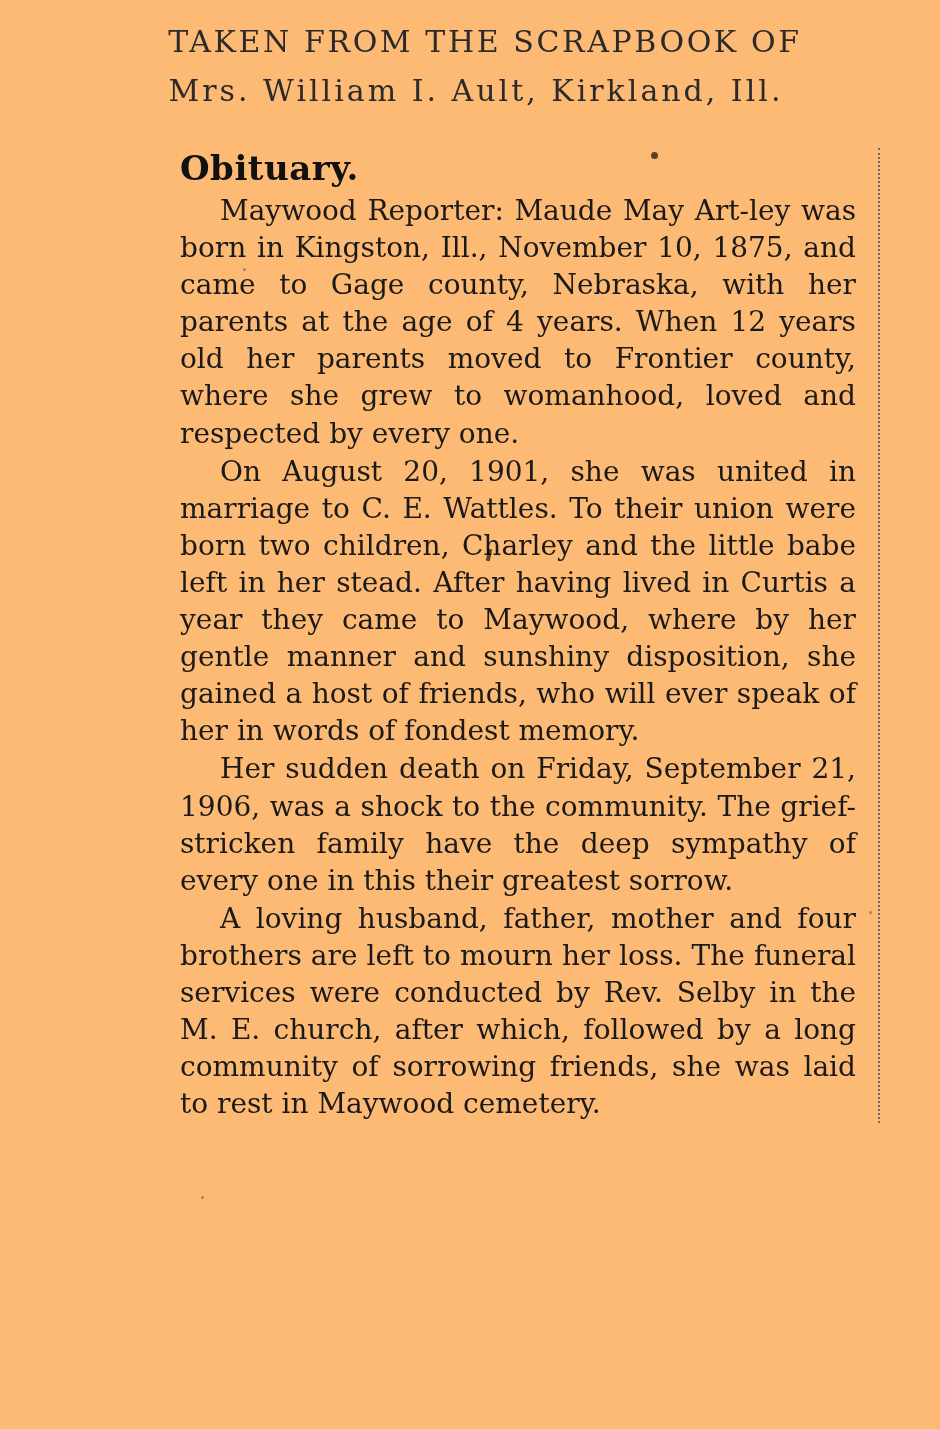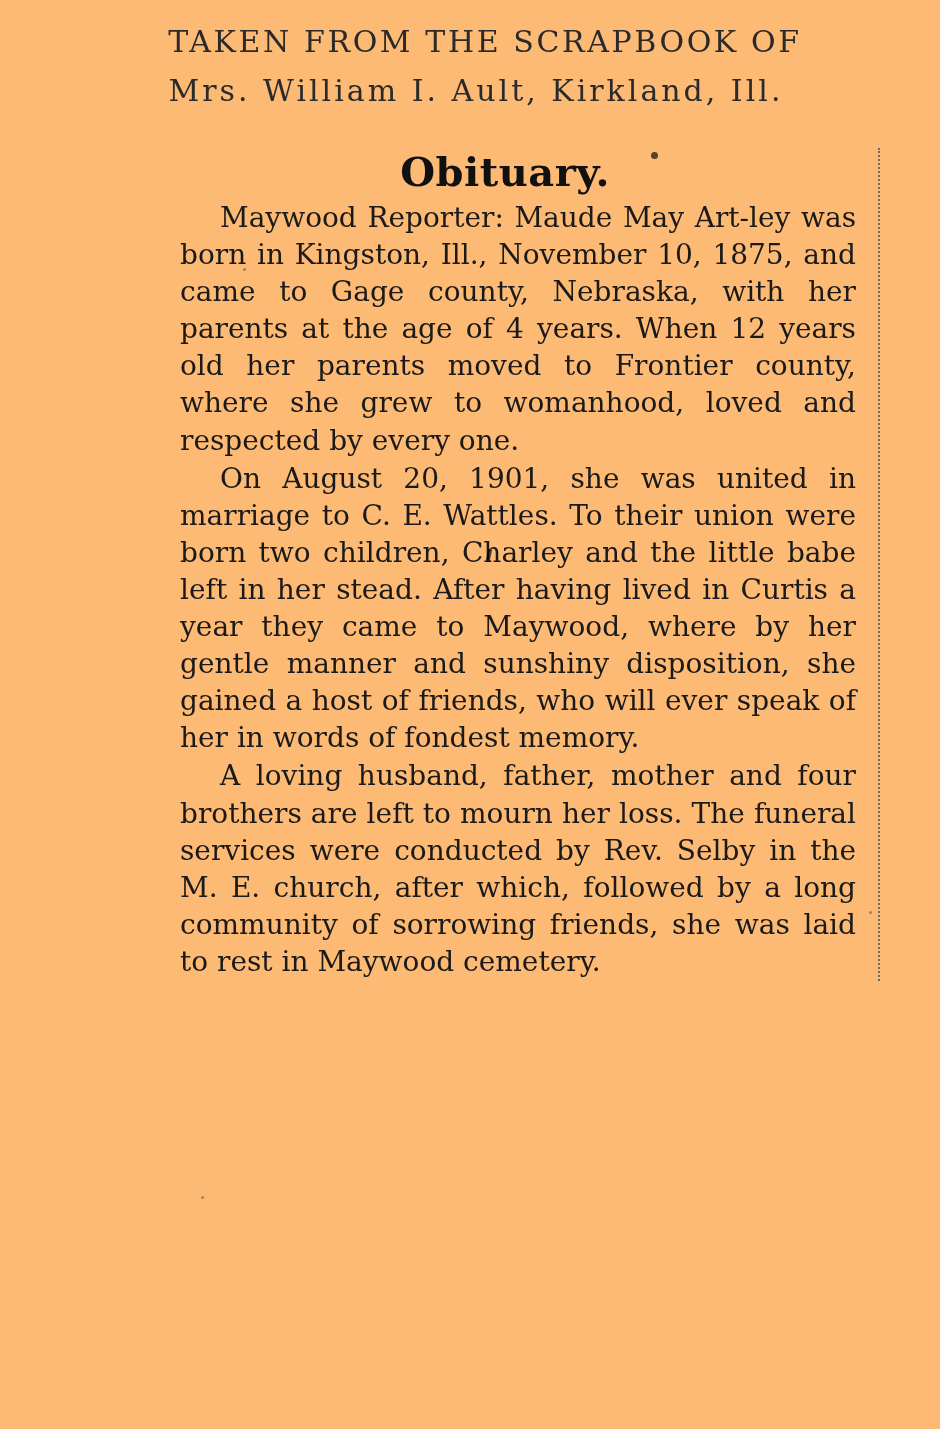--- a/index.html
+++ b/index.html
@@ -49,24 +49,24 @@
     position: absolute;
     left: 180px;
     top: 148px;
     width: 700px;
     border-right: 2px dotted #6a6a6a;
     padding-right: 8px;
     box-sizing: border-box;
   }
 
   .obit-title {
-    text-align: center;
+    text-align: left;
     font-family: "DejaVu Serif", serif;
     font-weight: 700;
-    font-size: 40px;
+    font-size: 34px;
     letter-spacing: 0.5px;
     color: #111;
     margin: 0 0 4px 0;
     padding-right: 40px;
   }
 
   .obit-body {
     font-family: "DejaVu Serif", serif;
     font-size: 28px;
     line-height: 1.325;
@@ -102,20 +102,21 @@
   <div class="typed-header">
     <div class="typed-line line1">TAKEN FROM THE SCRAPBOOK OF</div>
     <div class="typed-line line2">Mrs. William I. Ault, Kirkland, Ill.</div>
   </div>
 
   <div class="clipping">
     <div class="obit-title">Obituary.</div>
     <div class="obit-body">
       <p>Maywood Reporter:  Maude May Art-ley was born in Kingston, Ill., November 10, 1875, and came to Gage county, Nebraska, with her parents at the age of 4 years.  When 12 years old her parents moved to Frontier county, where she grew to womanhood, loved and respected by every one.</p>
       <p>On August 20, 1901, she was united in marriage to C. E. Wattles.  To their union were born two children, Charley and the little babe left in her stead. After having lived in Curtis a year they came to Maywood, where by her gentle manner and  sunshiny disposition, she gained a host of friends, who will ever speak of her in words of fondest memory.</p>
+      <p>Her sudden death on  Friday, September 21, 1906, was a shock to the community.  The grief-stricken family have the deep sympathy of every one in this their greatest sorrow.</p>
       <p>A loving husband, father, mother and four brothers are left to mourn her loss. The funeral services were conducted by Rev. Selby in the M. E. church, after which, followed by a long community of sorrowing friends, she was laid to rest in Maywood cemetery.</p>
     </div>
   </div>
 
   <div class="smudge" style="left:651px; top:152px; width:7px; height:7px; border-radius:50%;"></div>
   <div class="smudge" style="left:487px; top:549px; width:4px; height:12px; transform:rotate(12deg);"></div>
   <div class="speck" style="left:243px; top:268px; width:3px; height:3px;"></div>
   <div class="speck" style="left:869px; top:911px; width:3px; height:3px;"></div>
   <div class="speck" style="left:201px; top:1196px; width:3px; height:3px;"></div>
 

